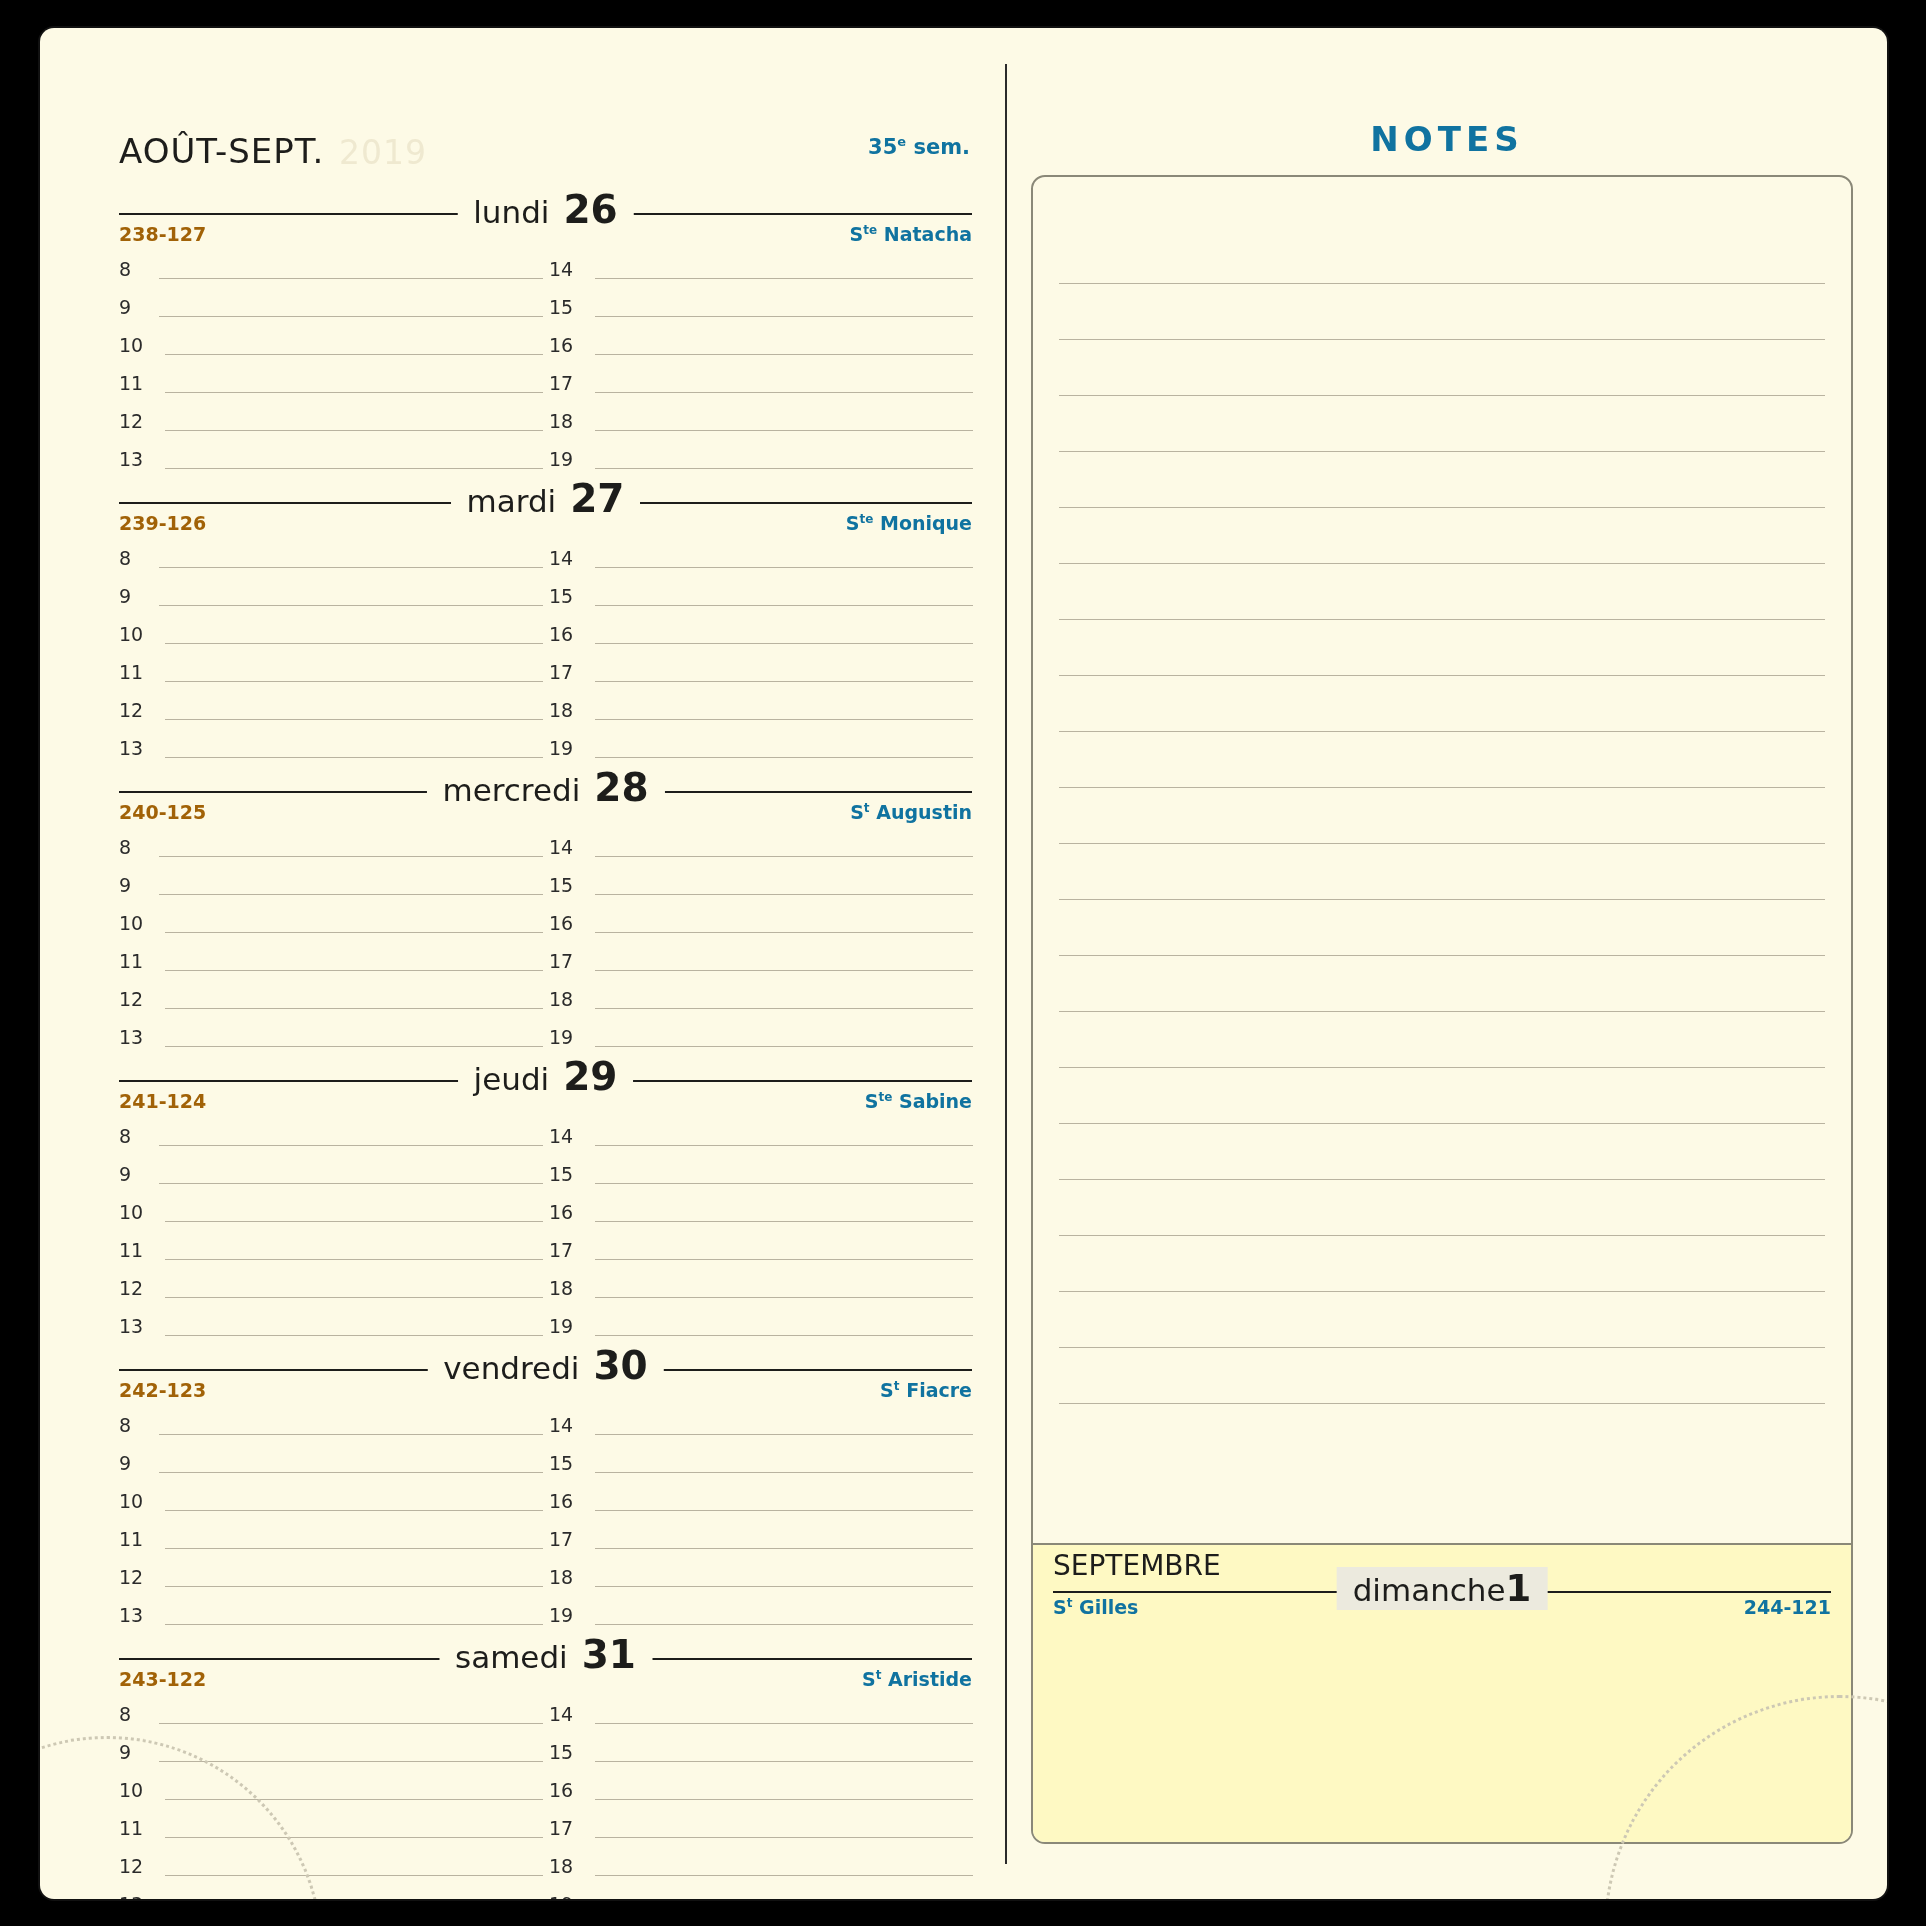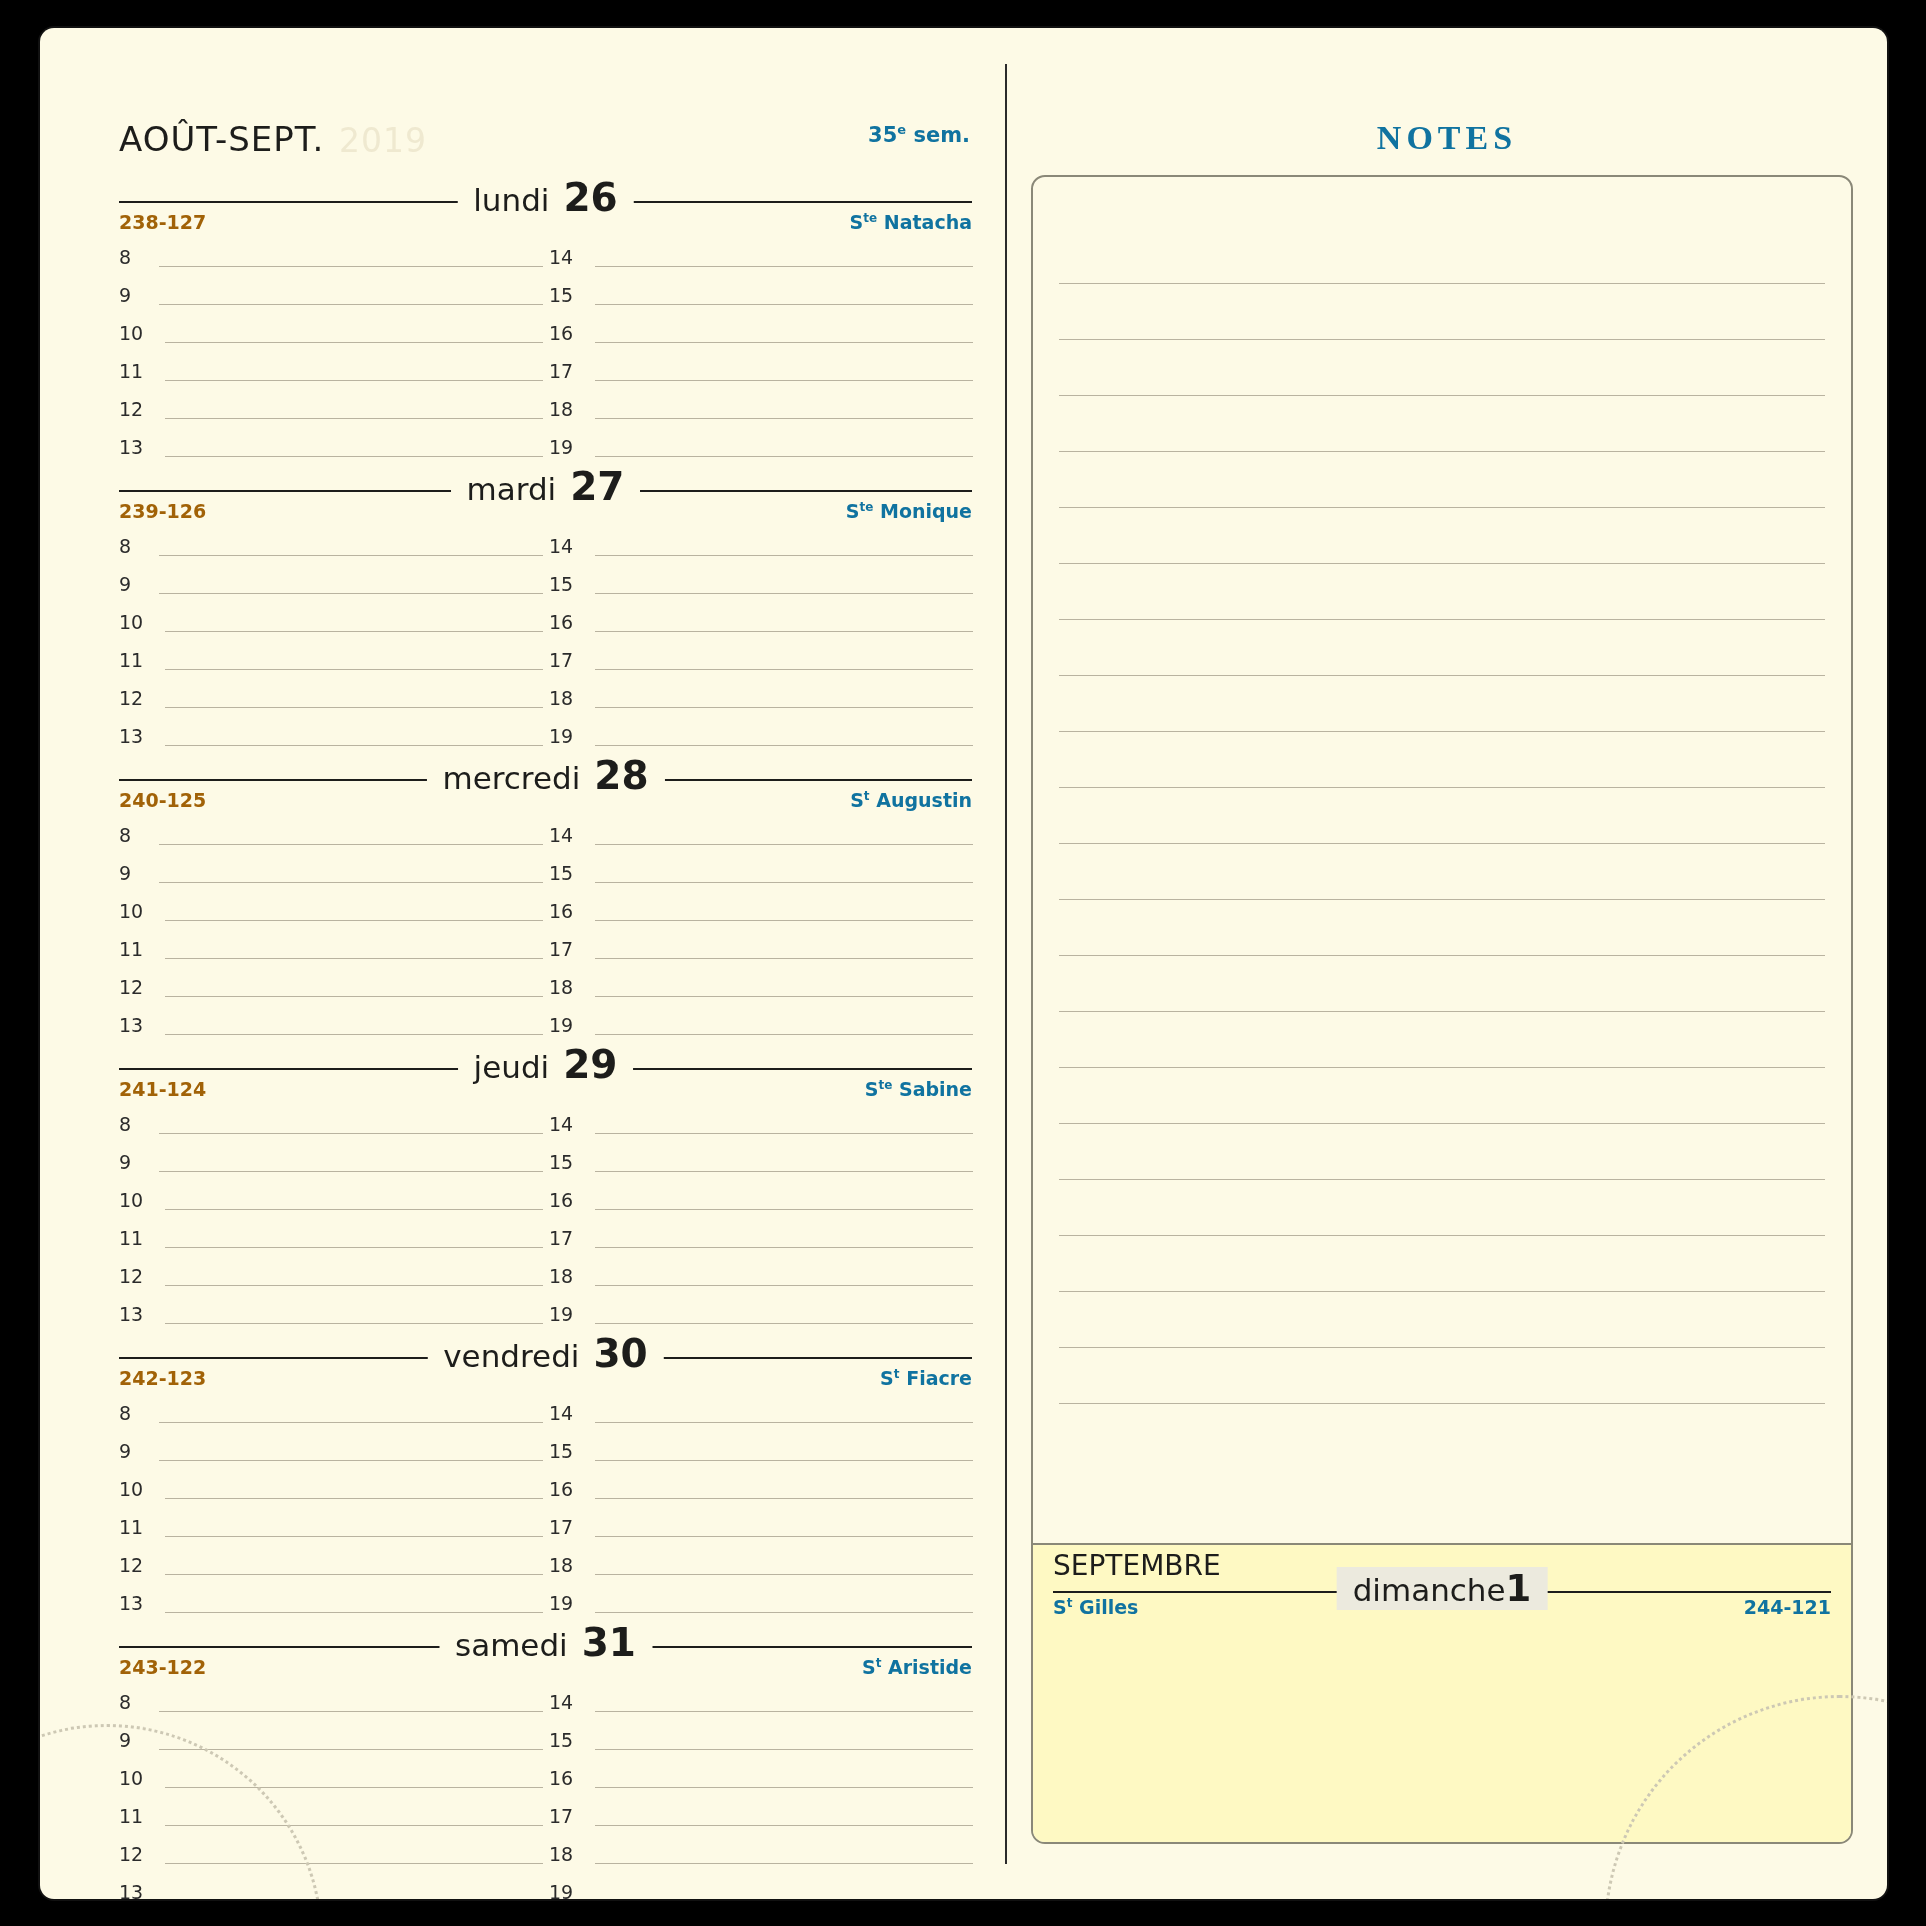--- a/index.html
+++ b/index.html
@@ -20,21 +20,21 @@
   }
   .spine{
     position:absolute;
     left:965px;top:36px;
     width:2px;height:1800px;
     background:#2b2b2b;
   }
   
   .left-page{
     position:absolute;
-    left:0;top:0;width:965px;height:1871px;
+    left:0;top:12px;width:965px;height:1871px;
   }
   .header-row{
     position:absolute;
     left:79px;top:91px;width:851px;height:61px;
   }
   .month-title{
     position:absolute;left:0;top:0;
     font-size:34px;letter-spacing:1px;color:#1d1d1b;
     font-family:"DejaVu Sans", sans-serif;
     font-weight:400;
@@ -93,21 +93,21 @@
     height:1px;background:#b9b3a0;
   }
   .hrow.w2 .hline{left:46px;}
   
   .right-page{
     position:absolute;left:967px;top:0;width:880px;height:1871px;
   }
   .notes-title{
     position:absolute;left:0;right:0;top:91px;
     text-align:center;font-size:34px;letter-spacing:5px;
-    color:#1073a0;font-weight:700;font-family:Liberation Serif, serif;
+    color:#1073a0;font-weight:700;
   }
   .notes-box{
     position:absolute;left:24px;top:147px;
     width:818px;height:1665px;
     border:2px solid #8a8878;border-radius:14px;
     overflow:hidden;
     background:#fdfae6;
   }
   .notes-lines{
     position:absolute;left:26px;top:51px;right:26px;

